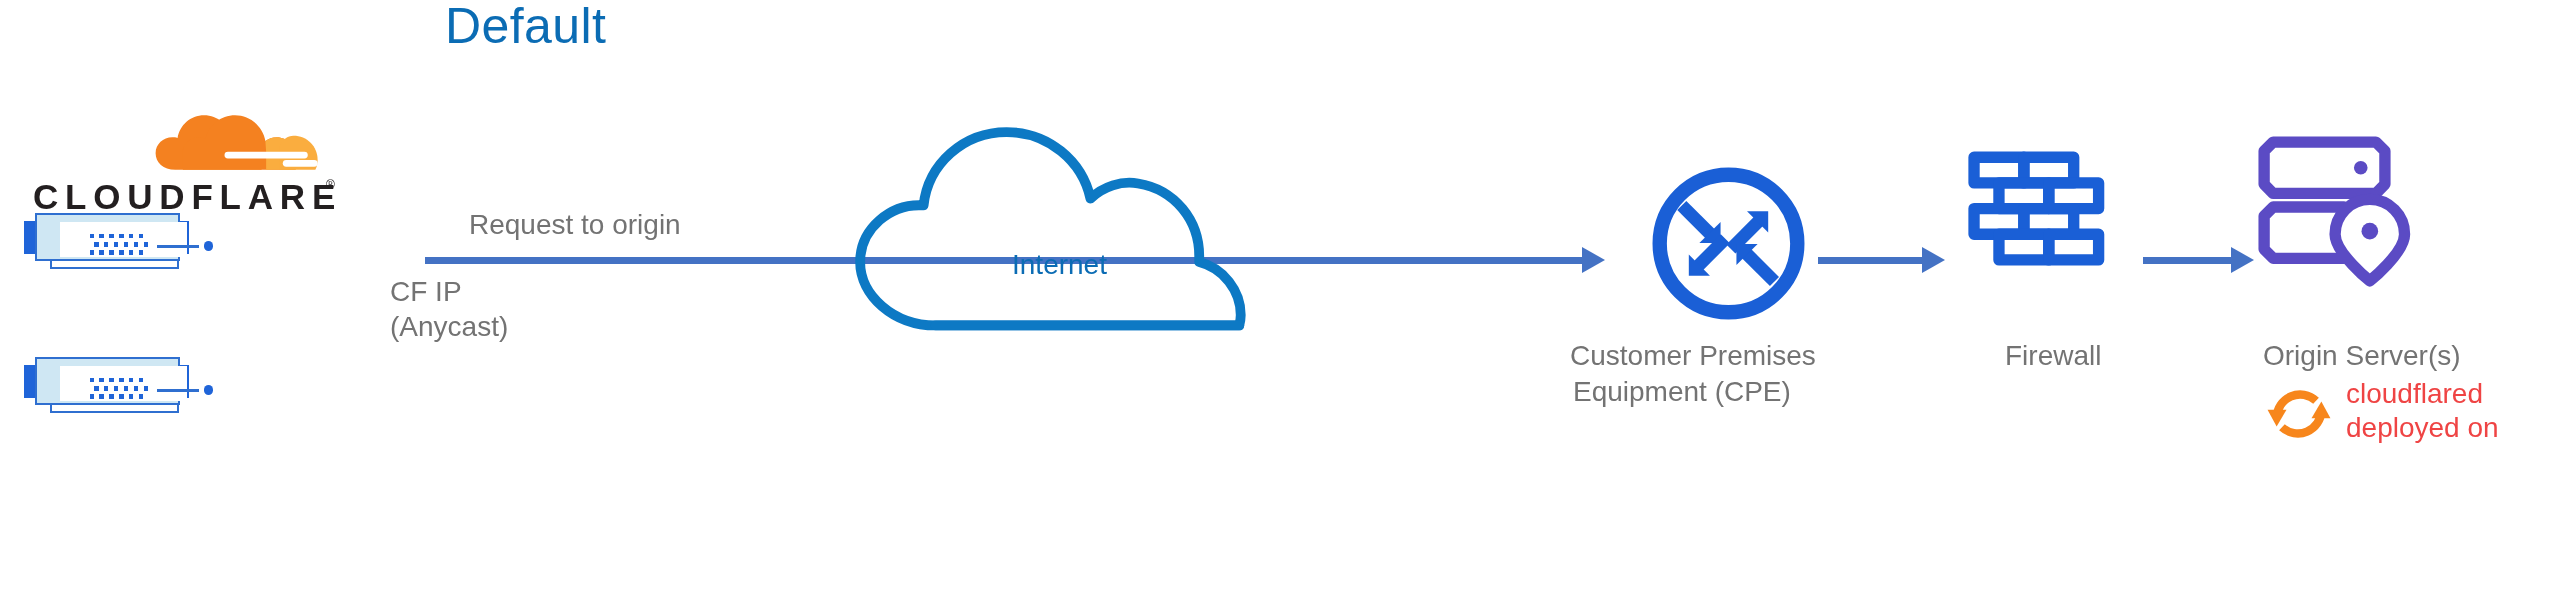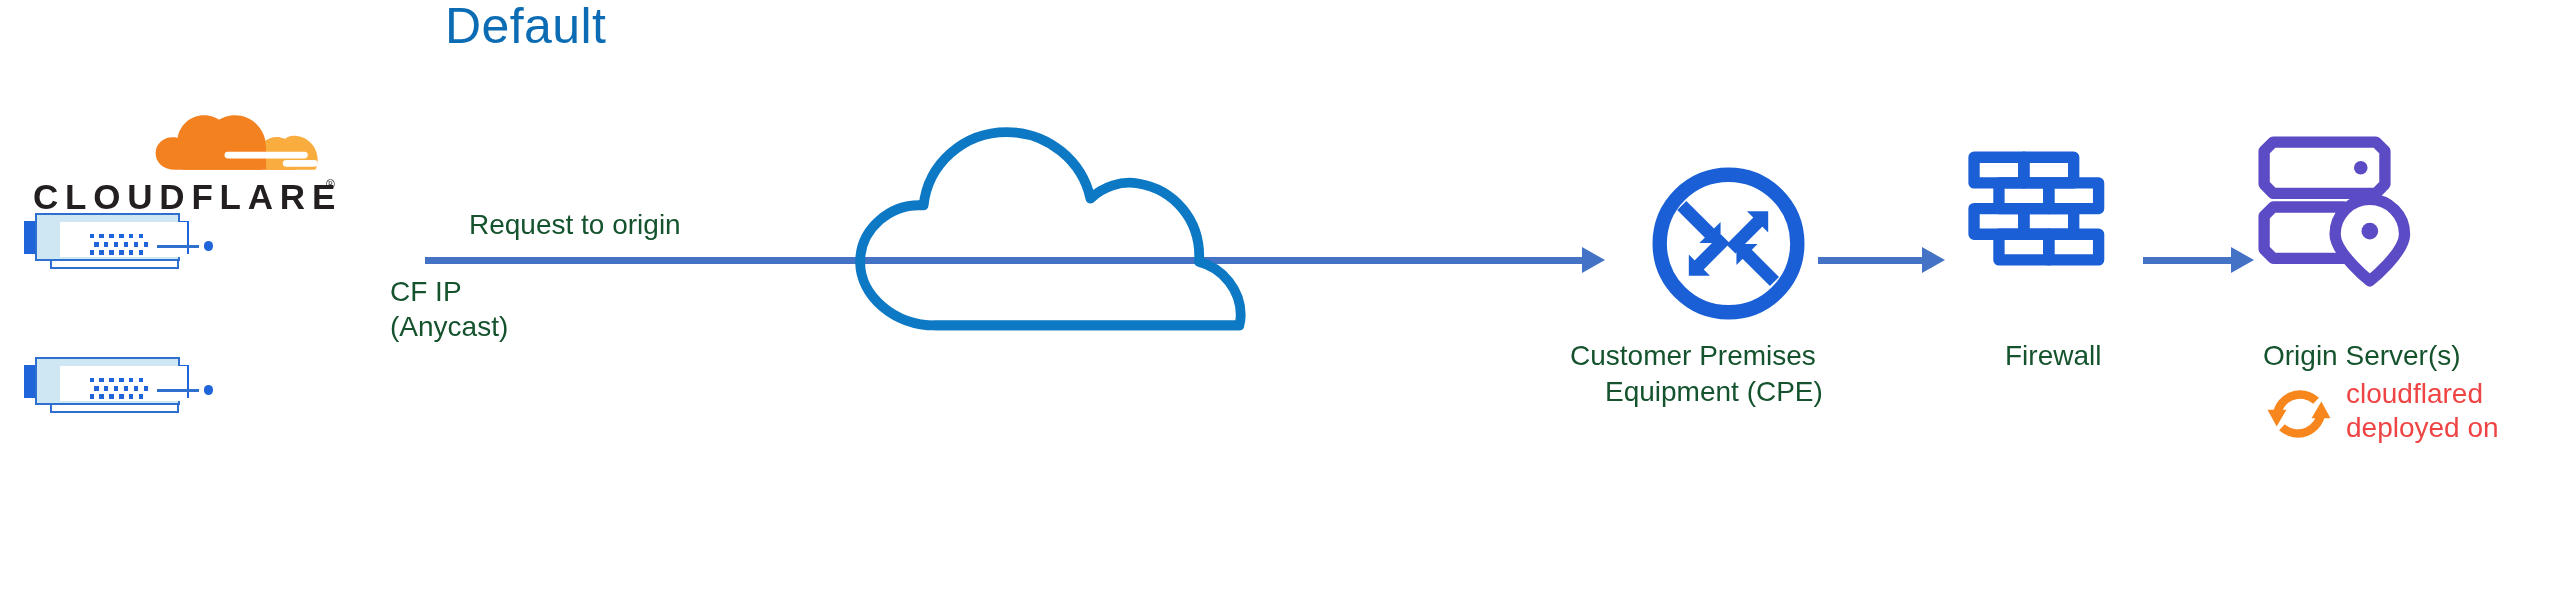--- a/index.html
+++ b/index.html
@@ -129,21 +129,21 @@
     position: absolute;
     width: 0; height: 0;
     border-top: 13px solid transparent;
     border-bottom: 13px solid transparent;
     border-left: 23px solid #4472c4;
   }
 
   
   .label {
     position: absolute;
-    color: #14532d;
+    color: #737373;
     font-size: 28px;
     line-height: 1.2;
     white-space: nowrap;
   }
 
   
   #internet-cloud { left: 840px; top: 114px; width: 439px; height: 250px; }
   #internet-label {
     position: absolute;
     left: 0; right: 0;
@@ -305,20 +305,21 @@
                C 116 66 163 24 220 24
                C 275 24 320 62 331 112
                C 348 96 372 88 394 92
                C 443 100 475 141 475 188
                L 475 196
                C 507 204 530 234 530 266
                C 530 271 529 276 528 280
                Z" fill="none" stroke="#0d79c4" stroke-width="13" stroke-linejoin="round"></path>
       <path d="M126 280 L528 280" fill="none" stroke="#0d79c4" stroke-width="13" stroke-linecap="round"></path>
     </svg>
+    <div id="internet-label">Internet</div>
   </div>
 
   <div class="abs" id="cpe-icon">
     <svg width="155" height="155" viewBox="0 0 205 205">
       <circle cx="102.5" cy="102.5" r="91" fill="none" stroke="#1a5fd6" stroke-width="19"></circle>
 
       <g fill="#1a5fd6">
         <rect x="52" y="44" width="17" height="56" transform="rotate(-45 60.5 72)"></rect>
         <polygon points="92,74 92,102 64,102"></polygon>
       </g>
@@ -333,21 +334,21 @@
         <polygon points="50,145 50,117 78,145"></polygon>
       </g>
 
       <g fill="#1a5fd6">
         <rect x="135" y="105" width="17" height="56" transform="rotate(-45 143.5 133)"></rect>
         <polygon points="113,103 141,103 113,131"></polygon>
       </g>
     </svg>
   </div>
   <div class="label" style="left:1570px;top:339px;">Customer Premises</div>
-  <div class="label" style="left:1573px;top:375px;margin-left:32px;">Equipment (CPE)</div>
+  <div class="label" style="left:1573px;top:375px;">Equipment (CPE)</div>
 
   <div class="arrow-line" style="left:1818px;top:257px;width:106px;"></div>
   <div class="arrow-head" style="left:1922px;top:247px;"></div>
 
   <div class="abs" id="firewall-icon">
     <svg width="151" height="125" viewBox="0 0 200 165">
       <g fill="none" stroke="#1a5fd6" stroke-width="15" stroke-linejoin="round">
 
         <rect x="8" y="8" width="66" height="34"></rect>
         <rect x="74" y="8" width="66" height="34"></rect>

